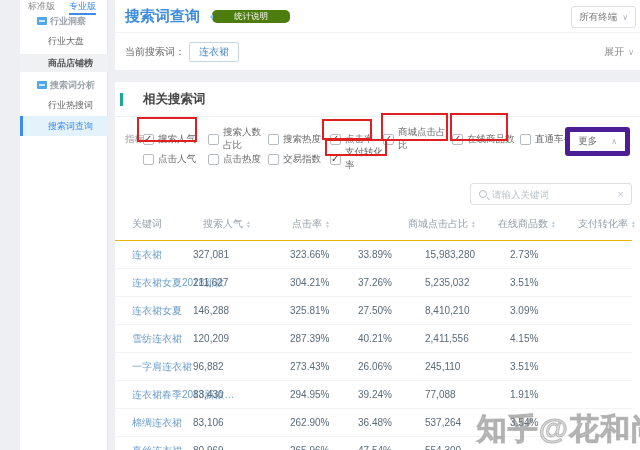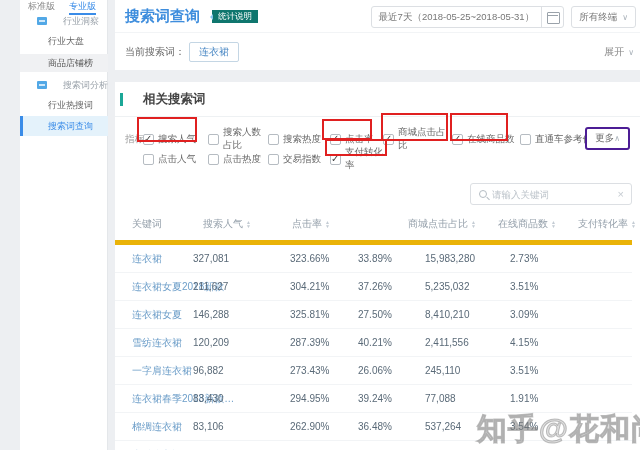--- a/index.html
+++ b/index.html
@@ -5,36 +5,36 @@
   * { margin:0; padding:0; box-sizing:border-box; }
   html,body { width:640px; height:450px; }
   body { font-family:"Liberation Sans","DejaVu Sans",sans-serif; background:#edeff2; overflow:hidden; }
   .stage { position:relative; width:640px; height:450px; overflow:hidden;margin-left:20px; }
 
   
   .sidebar { position:absolute; left:0; top:0; width:88px; height:450px; background:#fff; border-right:1px solid #e4e7ea; }
   .ver-tabs { position:absolute; top:-4px; left:0; width:88px; display:flex; gap:14px; padding-left:8px; font-size:9px; }
   .ver-tabs .vt { color:#888; padding-top:4px; }
   .ver-tabs .vt.active { color:#3a8ce8; border-bottom:2px solid #3a8ce8; }
-  .nav-group { position:absolute; left:0; width:88px; height:16px; display:flex; align-items:center; gap:16px; padding-left:17px; color:#9aa2aa; font-size:9px; }
+  .nav-group { position:absolute; left:0; width:88px; height:16px; display:flex; align-items:center; gap:3px; padding-left:17px; color:#9aa2aa; font-size:9px;font-weight:bold; }
   .nav-icon { width:10px; height:8px; background:#52a8e6; border-radius:1px; position:relative; flex:none; }
   .nav-icon::after { content:""; position:absolute; left:2px; top:3px; width:6px; height:2px; background:#cfe8fa; }
   .nav-item { position:absolute; left:0; width:88px; height:18px; line-height:18px; padding-left:28px; font-size:9px; color:#666; cursor:pointer; }
-  .nav-item.soft { background:#f0f1f3; color:#555; font-weight:normal; }
+  .nav-item.soft { background:#f0f1f3; color:#555; font-weight:bold; }
   .nav-item.active { background:#e4f2fb; color:#3a8ce8; border-left:3px solid #3a8ce8; padding-left:25px; height:20px; line-height:20px; }
 
   
   .card { position:absolute; left:95px; width:533px; background:#fff; }
   .header-card { top:0; height:70px; }
   .body-card { top:82px; height:368px; }
 
   
   .title-row { position:relative; height:32px; padding:7px 10px 0 10px; display:flex; align-items:flex-start; }
   .page-title { font-size:15px; font-weight:bold; color:#3e8ddd; line-height:18px; }
-  .badge { position:relative; margin:3px 0 0 12px; background:#0f766e; color:#fff; font-size:8.5px; line-height:13px; padding:0 6px; border-radius:0; white-space:nowrap; }
+  .badge { position:relative; margin:3px 0 0 12px; background:#4d7c0f; color:#fff; font-size:8.5px; line-height:13px; padding:0 22px; border-radius:5px; white-space:nowrap; }
   .badge::before { content:""; position:absolute; left:-5px; top:4px; border:3px solid transparent; border-right-color:#85c4ea; }
   .date-controls { position:absolute; right:12px; top:6px; display:flex; gap:7px; }
   .date-box,.terminal-box { display:flex; align-items:center; height:22px; border:1px solid #dcdfe3; border-radius:3px; font-size:9.5px; color:#777; background:#fff; cursor:pointer; }
   .date-box .dtext { padding:0 7px; }
   .cal-icon { width:22px; height:20px; border-left:1px solid #dcdfe3; position:relative; }
   .cal-icon::before { content:""; position:absolute; left:5px; top:5px; width:11px; height:10px; border:1px solid #9aa2aa; border-radius:1px; }
   .cal-icon::after { content:""; position:absolute; left:5px; top:8px; width:11px; height:1px; background:#9aa2aa; }
   .terminal-box { padding:6px 7px; gap:5px; }
   .chev { font-style:normal; font-size:8px; color:#aab2ba; }
   .term-row { position:relative; border-top:1px solid #f2f4f6; padding:9px 10px 0 10px; display:flex; align-items:center; font-size:10px; color:#666; }
@@ -52,33 +52,33 @@
   .f-row { display:flex; height:20px; align-items:center; }
   .f-item { display:flex; align-items:center; gap:4px; font-size:9.5px; color:#666; cursor:pointer; }
   .f-row1 .f-item:nth-child(1){width:65px}.f-row1 .f-item:nth-child(2){width:60px}
   .f-row1 .f-item:nth-child(3){width:62px}.f-row1 .f-item:nth-child(4){width:53px}
   .f-row1 .f-item:nth-child(5){width:69px}.f-row1 .f-item:nth-child(6){width:68px}
   .f-row1 .f-item:nth-child(7){width:85px}
   .f-row2 .f-item:nth-child(1){width:65px}.f-row2 .f-item:nth-child(2){width:60px}
   .f-row2 .f-item:nth-child(3){width:62px}.f-row2 .f-item:nth-child(4){width:60px}
   .cb { width:11px; height:11px; border:1px solid #b6bcc2; border-radius:2px; background:#fff; position:relative; flex:none; }
   .cb[data-checked="true"]::after { content:"✓"; position:absolute; left:0px; top:-2px; font-size:10px; color:#444; }
-  .more-btn { position:absolute; right:18px; top:10px; display:flex; align-items:center; gap:0; border:2px solid #4c1d95; background:#fff; border-radius:3px; font-size:9.5px; color:#666; padding:3px 8px; cursor:pointer; font-family:inherit; }
+  .more-btn { position:absolute; right:18px; top:10px; display:flex; align-items:center; gap:14px; border:5px solid #4c1d95; background:#fff; border-radius:3px; font-size:9.5px; color:#666; padding:3px 8px; cursor:pointer; font-family:inherit; }
 
   
   .search-row { display:flex; justify-content:flex-end; margin:10px 16px 0 0; }
   .search-box { position:relative; width:162px; height:22px; border:1px solid #dcdfe3; border-radius:3px; display:flex; align-items:center; }
   .mag-icon { width:8px; height:8px; border:1.3px solid #b4bcc3; border-radius:50%; margin:0 5px 0 8px; position:relative; flex:none; }
   .mag-icon::after { content:""; position:absolute; left:6px; top:7px; width:4px; height:1.3px; background:#b4bcc3; transform:rotate(45deg); }
   .search-box input { border:none; outline:none; flex:1; font-size:9.5px; color:#666; font-family:inherit; min-width:0; }
   .search-box input::placeholder { color:#bcc3ca; }
   .clear-x { color:#c6ccd2; font-size:11px; padding:0 7px; cursor:pointer; }
 
   
-  .thead { display:grid; grid-template-columns:71px 89px 116px 90px 80px 1fr; margin:12px 16px 0 0; padding:0 0 9px 17px; border-bottom:5px solid #eab308; font-size:10px; color:#95a0ab; }
+  .thead { display:grid; grid-template-columns:71px 89px 116px 90px 80px 1fr; margin:12px 16px 0 0; padding:0 0 9px 17px; border-bottom:1px solid #eab308; font-size:10px; color:#95a0ab; }
   .th { display:flex; align-items:center; gap:3px; white-space:nowrap; cursor:pointer; }
   .sort { display:inline-flex; flex-direction:column; line-height:4px; font-size:5px; color:#c4ccd4; }
   .trow { display:grid; grid-template-columns:61px 97px 68px 67px 85px 1fr; margin:0 16px 0 0; padding-left:17px; height:28px; align-items:center; border-bottom:1px solid #f2f4f6; font-size:10px; color:#5a6a78; }
   .trow .kw { color:#6d9ec9; white-space:nowrap; overflow:visible; cursor:pointer; }
   .trow:first-of-type .kw { color:#5a6a78; cursor:default; }
 
   
   .anno { position:absolute; border:2px solid #e02020; pointer-events:none; }
 
   
@@ -106,24 +106,20 @@
     </div>
     <div class="nav-item" style="top:96px">行业热搜词</div>
     <div class="nav-item active" style="top:116px">搜索词查询</div>
   </aside>
 
   <section class="card header-card">
     <div class="title-row">
       <h1 class="page-title">搜索词查询</h1>
       <span class="badge">统计说明</span>
       <div class="date-controls">
-        <div class="date-box">
-          <span class="dtext">最近7天（2018-05-25~2018-05-31）</span>
-          <span class="cal-icon"></span>
-        </div>
         <div class="terminal-box">
           <span>所有终端</span>
           <i class="chev">∨</i>
         </div>
       </div>
     </div>
     <div class="term-row">
       <span>当前搜索词：</span>
       <span class="term-chip">连衣裙</span>
       <span class="expand">

